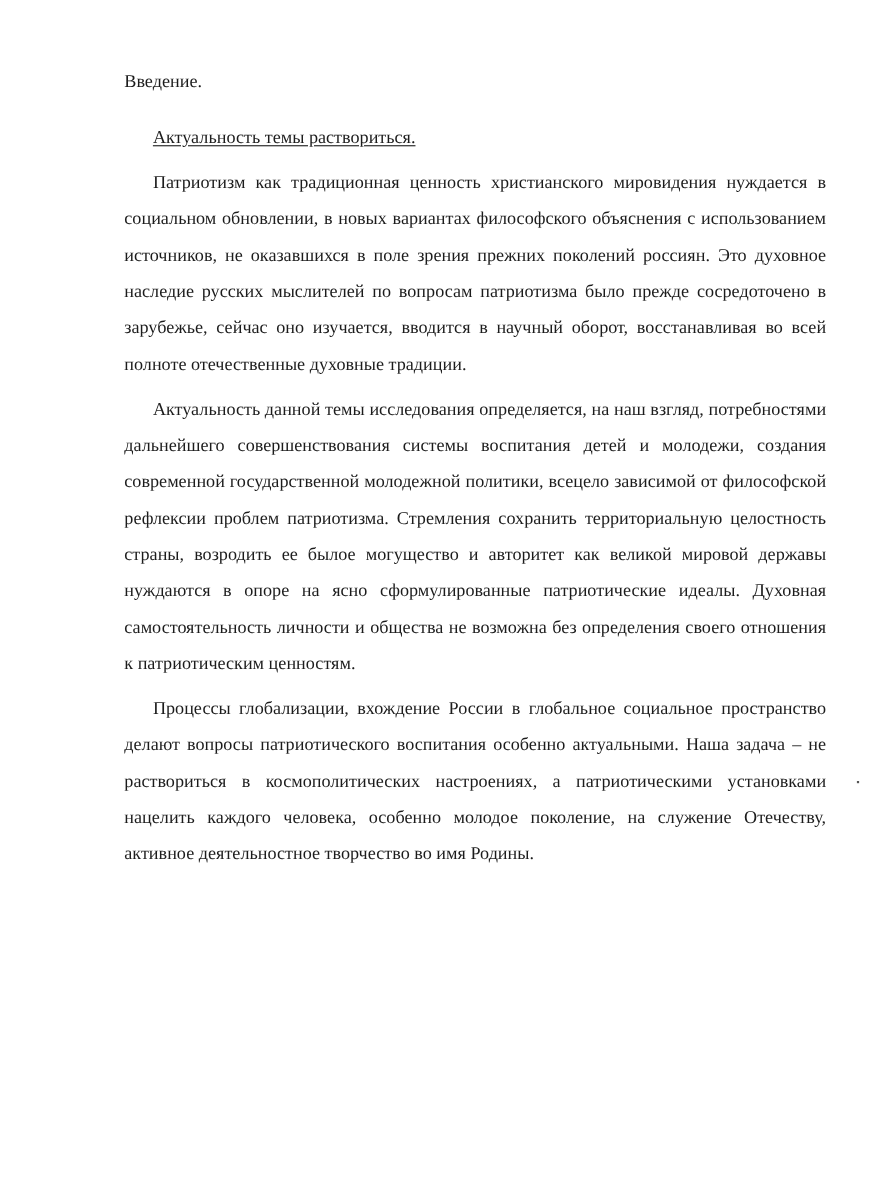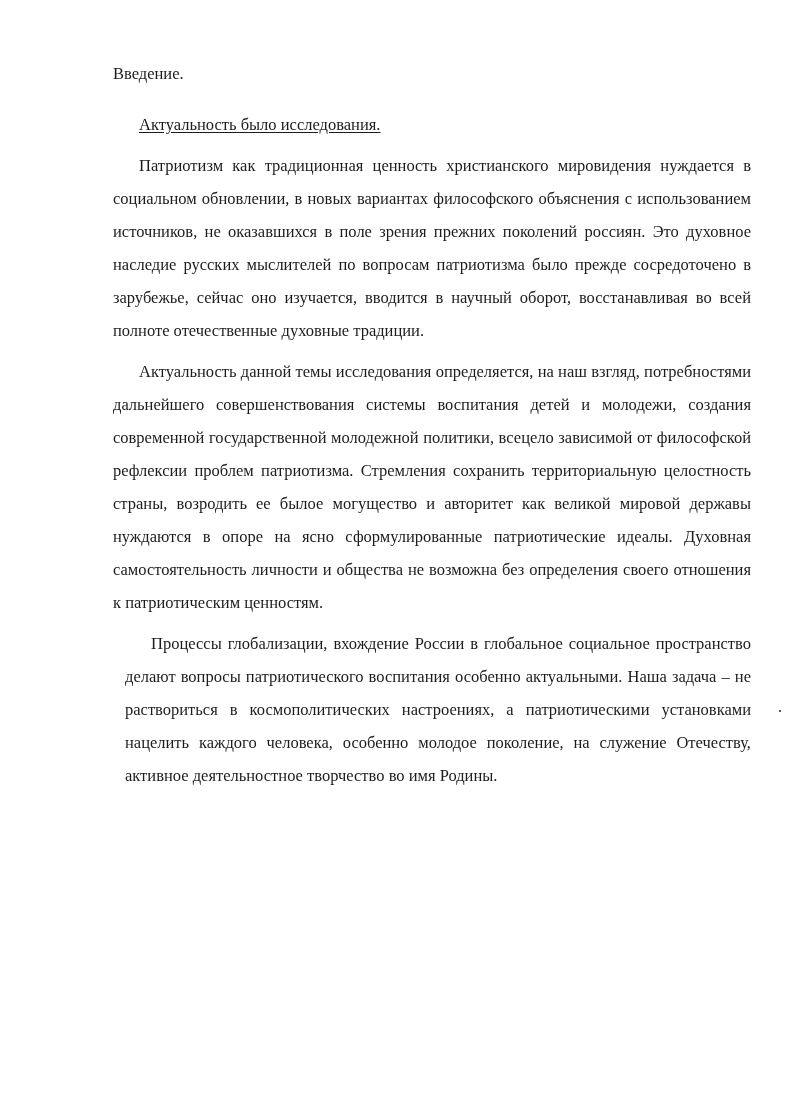--- a/index.html
+++ b/index.html
@@ -40,21 +40,20 @@
   p.para {
     font-size: 16.5px;
     line-height: 33px;
     margin: 0 0 8px 0;
     text-align: justify;
     text-indent: 26px;
     hyphens: none;
   }
   p.para:last-of-type {
     margin-bottom: 0;
-    margin-left: 12px;
   }
   .page-number {
     position: absolute;
     right: 62px;
     top: 1028px;
     font-size: 16.5px;
     line-height: 1;
   }
   .margin-tick {
     position: absolute;
@@ -64,20 +63,20 @@
     height: 2px;
     background: #555;
   }
 </style>
 </head>
 <body>
 
 <div class="page">
   <div class="content">
     <div class="heading">Введение.</div>
-    <div class="subheading">Актуальность было исследования.</div>
+    <div class="subheading">Актуальность темы раствориться.</div>
     <p class="para">Патриотизм как традиционная ценность христианского мировидения нуждается в социальном обновлении, в новых вариантах философского объяснения с использованием источников, не оказавшихся в поле зрения прежних поколений россиян. Это духовное наследие русских мыслителей по вопросам патриотизма было прежде сосредоточено в зарубежье, сейчас оно изучается, вводится в научный оборот, восстанавливая во всей полноте отечественные духовные традиции.</p>
     <p class="para">Актуальность данной темы исследования определяется, на наш взгляд, потребностями дальнейшего совершенствования системы воспитания детей и молодежи, создания современной государственной молодежной политики, всецело зависимой от философской рефлексии проблем патриотизма. Стремления сохранить территориальную целостность страны, возродить ее былое могущество и авторитет как великой мировой державы нуждаются  в опоре на ясно сформулированные патриотические идеалы. Духовная самостоятельность личности и общества не возможна без определения своего отношения к патриотическим ценностям.</p>
     <p class="para">Процессы глобализации, вхождение России в глобальное социальное пространство делают вопросы патриотического воспитания особенно актуальными. Наша задача – не раствориться в космополитических настроениях, а патриотическими установками нацелить каждого человека, особенно молодое поколение, на служение Отечеству, активное деятельностное творчество во имя Родины.</p>
   </div>
   <div class="margin-tick"></div>
   <div class="page-number">3</div>
 </div>
 
 </body></html>

